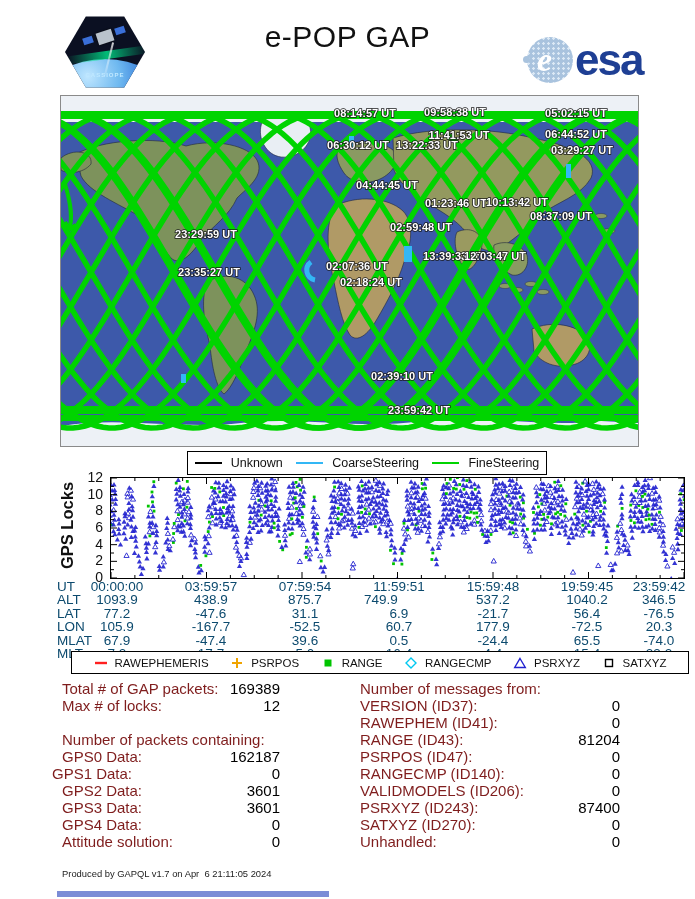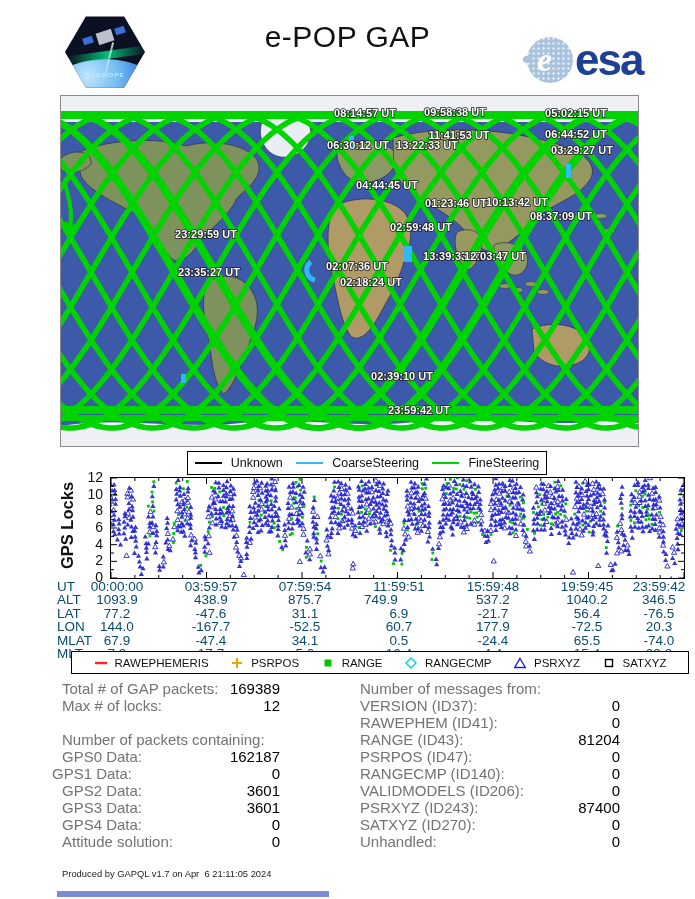--- a/index.html
+++ b/index.html
@@ -49,21 +49,21 @@
   .ephem-row{position:relative;height:13.4px;font-size:13.5px;color:#0c4a6e;}
   .ephem-label{position:absolute;left:2px;top:0;}
   .ephem-val{position:absolute;top:0;width:90px;text-align:center;}
 
   
   .legend2{left:71px;top:651px;width:616px;height:21px;border:1px solid #000;background:#fff;display:flex;align-items:center;justify-content:space-evenly;}
   .leg2-item{display:flex;align-items:center;gap:7px;}
   .leg2-text{font-size:11.5px;color:#111;}
 
   
-  .stats-row{position:absolute;font-size:15px;color:#737373;white-space:pre;}
+  .stats-row{position:absolute;font-size:15px;color:#7f1d1d;white-space:pre;}
   .stats-val{position:absolute;font-size:15px;color:#000000;text-align:right;}
 
   .footer{left:62px;top:849px;width:560px;font-size:9.4px;line-height:9.9px;color:#222;white-space:pre;}
   .bottom-bar{left:57px;top:891px;width:272px;height:6px;background:#7b8cd6;}
 </style>
 </head>
 <body>
 
 <div class="page">
 
@@ -1566,33 +1566,33 @@
         <span class="ephem-val" style="left: 17px;">77.2</span>
         <span class="ephem-val" style="left: 111px;">-47.6</span>
         <span class="ephem-val" style="left: 205px;">31.1</span>
         <span class="ephem-val" style="left: 299px;">6.9</span>
         <span class="ephem-val" style="left: 393px;">-21.7</span>
         <span class="ephem-val" style="left: 487px;">56.4</span>
         <span class="ephem-val" style="left: 559px;">-76.5</span>
       </div>
       <div class="ephem-row">
         <span class="ephem-label">LON</span>
-        <span class="ephem-val" style="left: 17px;">144.0</span>
+        <span class="ephem-val" style="left: 17px;">105.9</span>
         <span class="ephem-val" style="left: 111px;">-167.7</span>
         <span class="ephem-val" style="left: 205px;">-52.5</span>
         <span class="ephem-val" style="left: 299px;">60.7</span>
         <span class="ephem-val" style="left: 393px;">177.9</span>
         <span class="ephem-val" style="left: 487px;">-72.5</span>
         <span class="ephem-val" style="left: 559px;">20.3</span>
       </div>
       <div class="ephem-row">
         <span class="ephem-label">MLAT</span>
         <span class="ephem-val" style="left: 17px;">67.9</span>
         <span class="ephem-val" style="left: 111px;">-47.4</span>
-        <span class="ephem-val" style="left: 205px;">34.1</span>
+        <span class="ephem-val" style="left: 205px;">39.6</span>
         <span class="ephem-val" style="left: 299px;">0.5</span>
         <span class="ephem-val" style="left: 393px;">-24.4</span>
         <span class="ephem-val" style="left: 487px;">65.5</span>
         <span class="ephem-val" style="left: 559px;">-74.0</span>
       </div>
       <div class="ephem-row">
         <span class="ephem-label">MLT</span>
         <span class="ephem-val" style="left: 17px;">7.2</span>
         <span class="ephem-val" style="left: 111px;">17.7</span>
         <span class="ephem-val" style="left: 205px;">5.0</span>

